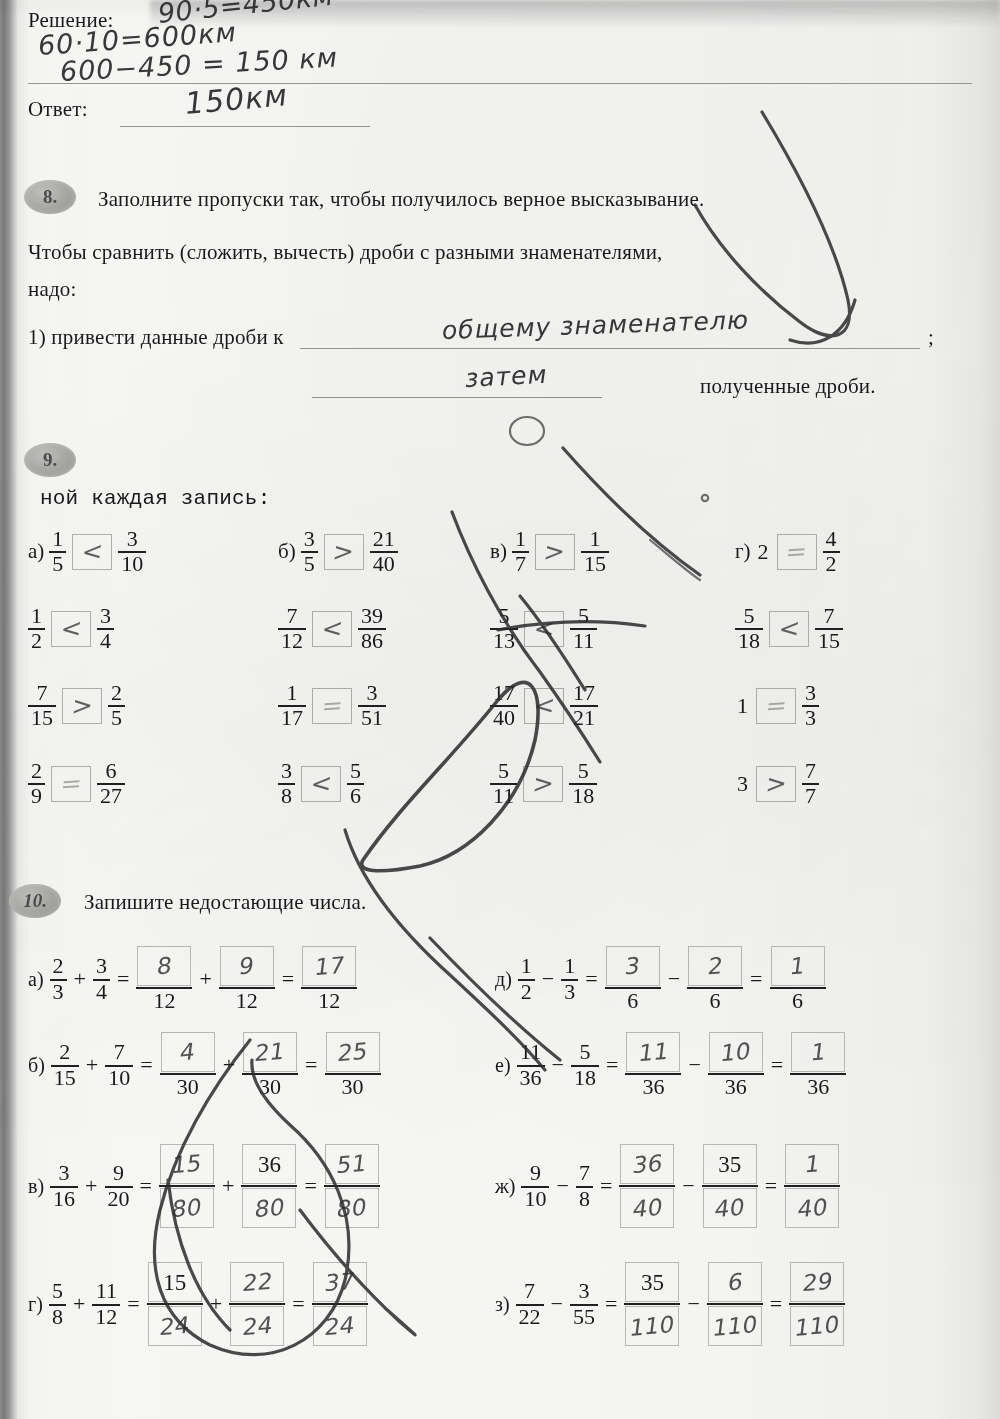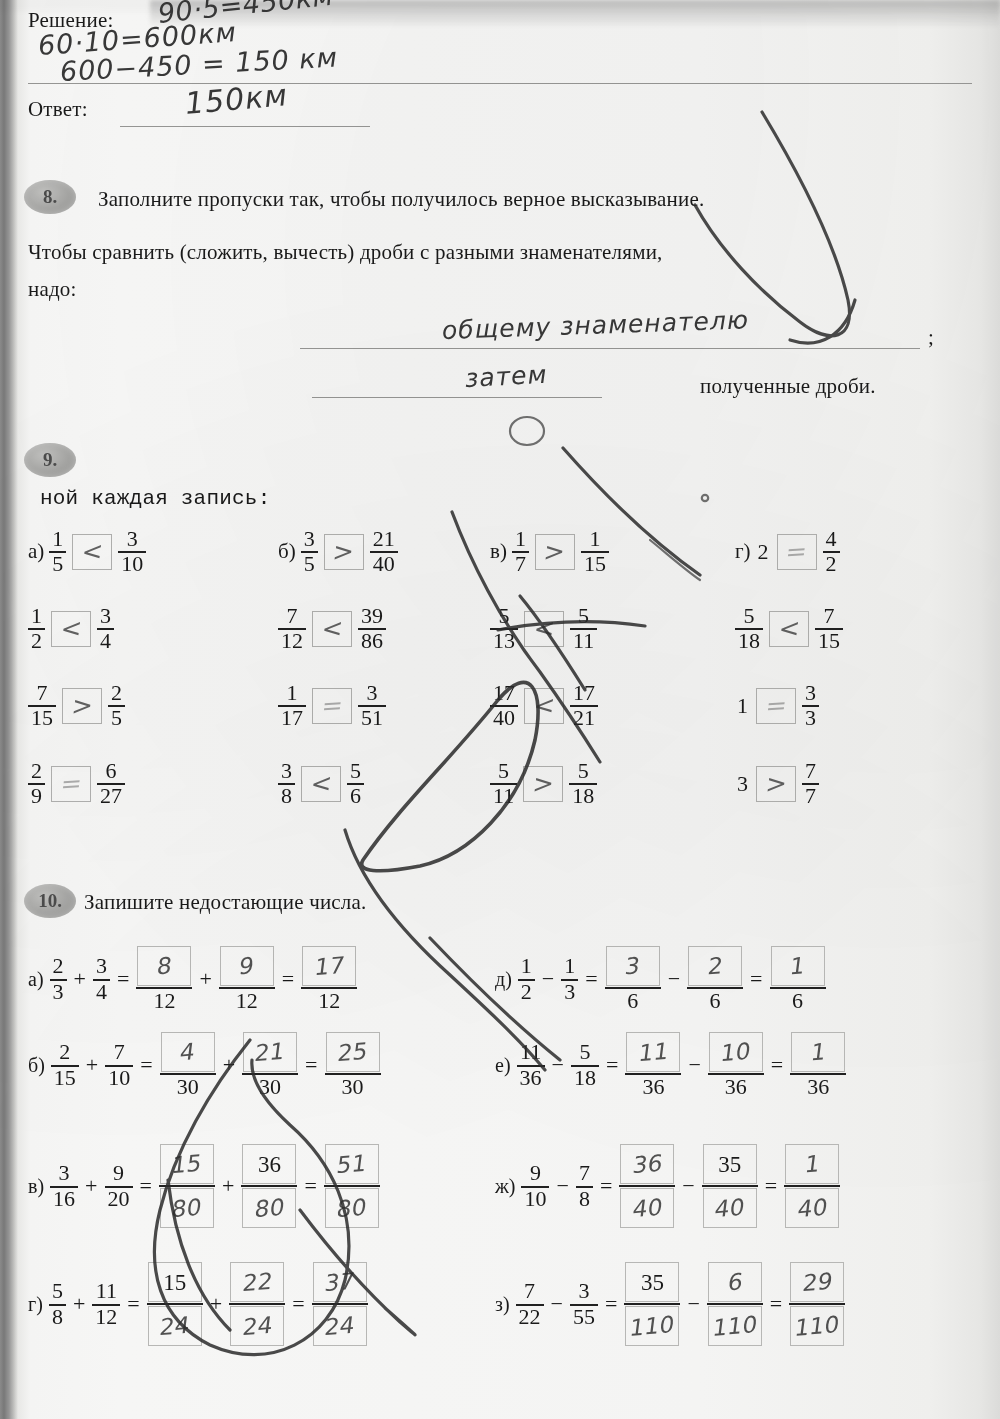--- a/index.html
+++ b/index.html
@@ -121,20 +121,21 @@
   <div class="t printed" style="left:28px; top:97px;">Ответ:</div>
   <div class="hand hw-script" style="left:185px; top:86px; font-size:30px; transform:rotate(-5deg);">150км</div>
   <div class="rule" style="left:120px; top:126px; width:250px;"></div>
 
   <div class="bullet" style="left:24px; top:180px;">8.</div>
   <div class="t printed" style="left:98px; top:187px;">Заполните пропуски так, чтобы получилось верное высказывание.</div>
 
   <div class="t printed" style="left:28px; top:240px;">Чтобы сравнить (сложить, вычесть) дроби с разными знаменателями,</div>
   <div class="t printed" style="left:28px; top:277px;font-family:Liberation Serif, serif;">надо:</div>
 
+  <div class="t printed" style="left:28px; top:325px;">1) привести данные дроби к</div>
   <div class="rule" style="left:300px; top:348px; width:620px;"></div>
   <div class="hand hw-script" style="left:442px; top:316px; font-size:25px; transform:rotate(-2deg);">общему знаменателю</div>
   <div class="t printed" style="left:928px; top:325px;">;</div>
 
   <div class="rule" style="left:312px; top:397px; width:290px;"></div>
   <div class="hand hw-script" style="left:465px; top:364px; font-size:25px; transform:rotate(-3deg);">затем</div>
   <div class="t printed" style="left:700px; top:374px;">полученные дроби.</div>
 
   <div class="bullet" style="left:24px; top:443px;">9.</div>
   <div class="t printed" style="left:40px; top:487px;font-family:Liberation Mono, monospace;">ной каждая запись:</div>
@@ -338,21 +339,21 @@
         <span class="cmpbox">
           <span class="hsign">&gt;</span>
         </span>
         <span class="frac">
           <span class="num">7</span>
           <span class="den">7</span>
         </span>
       </div>
     </div>
 
-  <div class="bullet" style="left:24px; top:884px;">10.</div>
+  <div class="bullet" style="left:9px; top:884px;font-style:italic;">10.</div>
   <div class="t printed" style="left:84px; top:890px;">Запишите недостающие числа.</div>
 
   <div id="task10-left">
       <div class="eq" style="left: 28px; top: 946px;">
         <span class="tag">а)</span>
         <span class="frac">
           <span class="num">2</span>
           <span class="den">3</span>
         </span>
         <span class="op">+</span>

